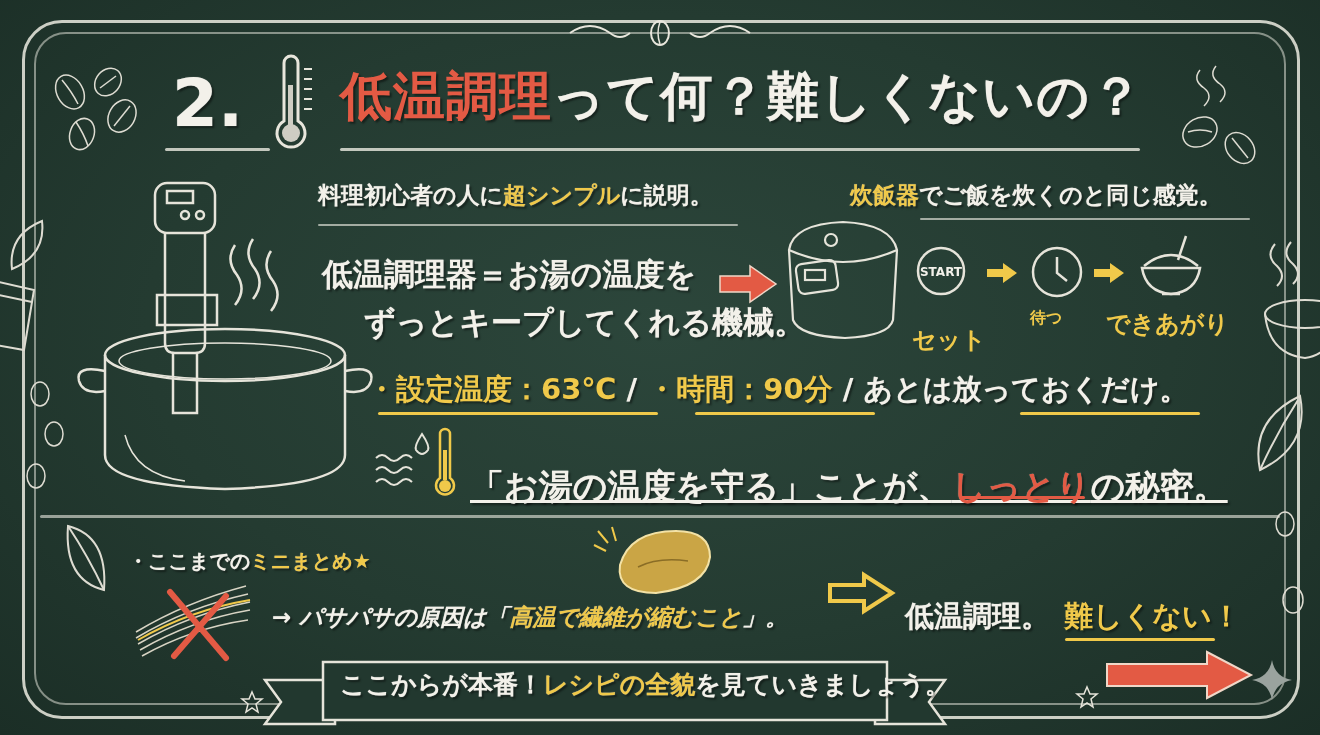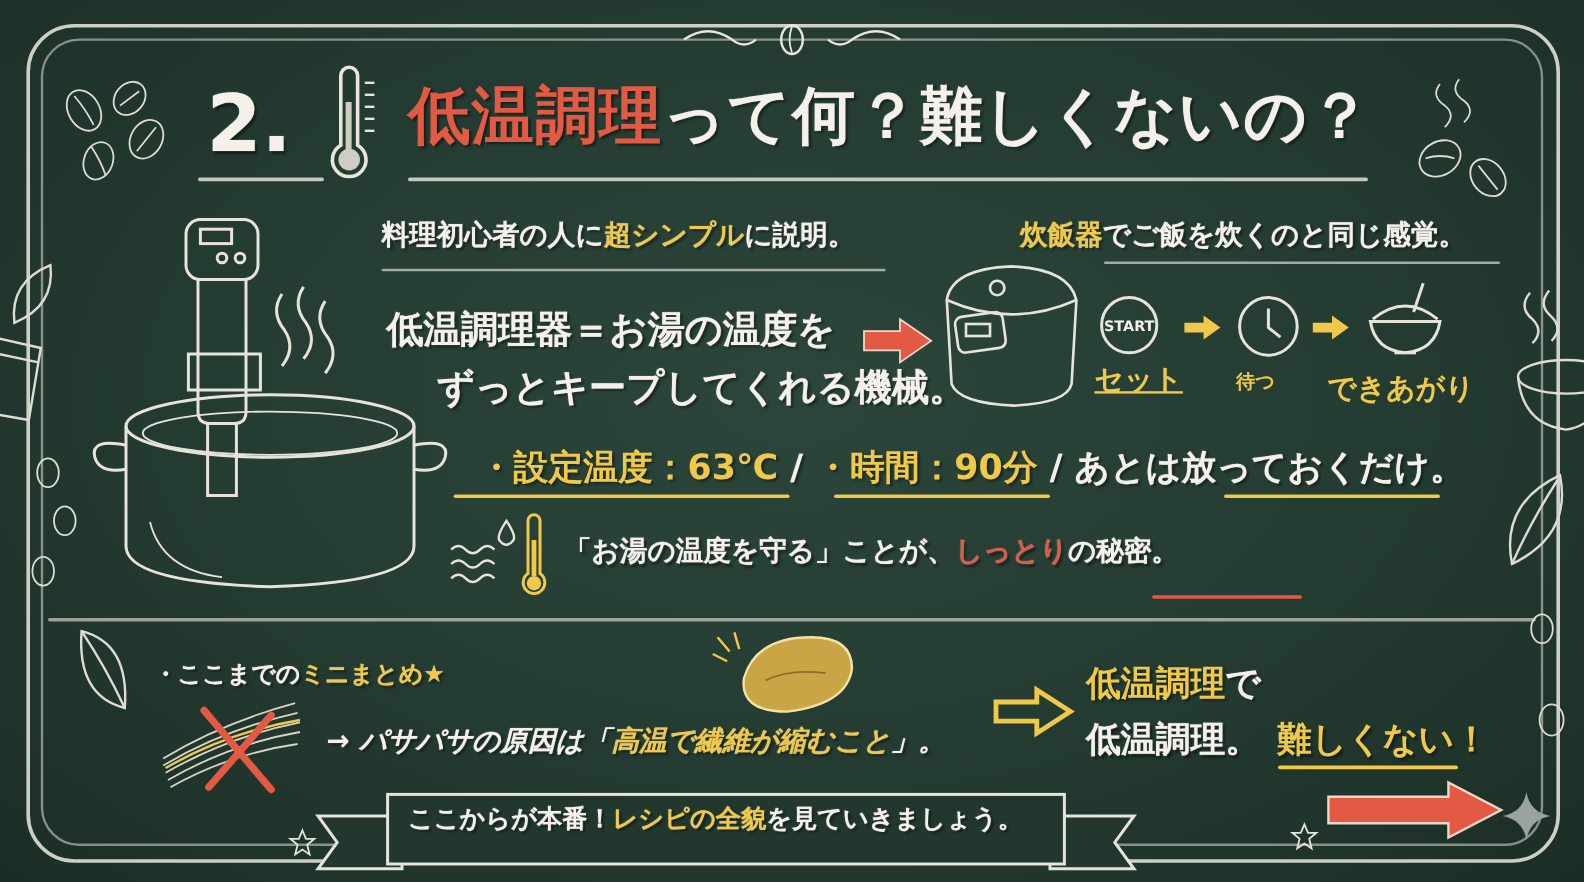--- a/index.html
+++ b/index.html
@@ -134,25 +134,25 @@
     <path d="M2 7 h16 v-6 l14 10 l-14 10 v-6 h-16 z" fill="#f0c94a"></path>
   </svg>
   <svg style="left:1138px;top:232px;" width="66" height="68" viewBox="0 0 66 68">
     <g stroke="#e6e4da" stroke-width="2.5" fill="none">
       <path d="M6 34 q27 -22 54 0"></path>
       <path d="M4 36 h58 q-4 24 -29 26 q-25 -2 -29 -26 z"></path>
       <path d="M24 62 h18"></path>
       <path d="M48 4 l-8 24"></path>
     </g>
   </svg>
-  <div class="t y" style="left:912px;top:300px;font-size:24px;text-decoration:underline;">セット</div>
+  <div class="t y" style="left:912px;top:324px;font-size:24px;">セット</div>
   <div class="t y" style="left:1030px;top:308px;font-size:16px;">待つ</div>
   <div class="t y" style="left:1106px;top:308px;font-size:24px;">できあがり</div>
 
-  <div class="t" style="left:367px;top:370px;font-size:29px;margin-left:32px;">
+  <div class="t" style="left:367px;top:370px;font-size:29px;">
     <span class="y" style="text-shadow:2px 2px 2px rgba(0,0,0,.4);">・設定温度：63℃</span>
     <span class="chalk">/</span>
     <span class="y" style="text-shadow:2px 2px 2px rgba(0,0,0,.4);">・時間：90分</span>
     <span class="chalk">/</span>
     <span class="chalk">あとは</span><span class="chalk">放っておくだけ。</span>
   </div>
   <div class="uline" style="left:378px;top:412px;width:280px;background:#f0c94a;"></div>
   <div class="uline" style="left:695px;top:412px;width:180px;background:#f0c94a;"></div>
   <div class="uline" style="left:1020px;top:412px;width:180px;background:#f0c94a;"></div>
 
@@ -160,21 +160,21 @@
     <g stroke="#e6e4da" stroke-width="2" fill="none">
       <path d="M4 30 q6 -6 12 0 t12 0 t12 0"></path>
         <path d="M4 42 q6 -6 12 0 t12 0 t12 0"></path>
         <path d="M4 54 q6 -6 12 0 t12 0 t12 0"></path>
       <path d="M50 6 q-8 12 -6 16 q6 8 12 0 q2 -4 -6 -16 z"></path>
     </g>
     <path d="M68 6 a5 5 0 0 1 10 0 v44 a9 9 0 1 1 -10 0 z" stroke="#f0c94a" stroke-width="2.5" fill="none"></path>
     <rect x="71" y="22" width="4" height="30" fill="#f0c94a"></rect>
     <circle cx="73" cy="58" r="6" fill="#f0c94a"></circle>
   </svg>
-  <div class="t chalk" style="left:470px;top:444px;font-size:23px;">
+  <div class="t chalk" style="left:470px;top:464px;font-size:34px;text-decoration:underline;">
     <span>「お湯の温度を守る」ことが、</span><span class="r">しっとり</span><span>の秘密。</span>
   </div>
   <div class="uline" style="left:960px;top:496px;width:125px;background:#e35a44;"></div>
 
   <div class="line" style="left:40px;top:515px;width:1240px;height:3px;opacity:.75;"></div>
 
   <div class="t chalk" style="left:128px;top:548px;font-size:20px;">
     <span>・ここまでの</span><span class="y">ミニまとめ</span><span class="y">★</span>
   </div>
 
@@ -202,36 +202,33 @@
   </svg>
 
   <div class="t chalk" style="left:272px;top:602px;font-size:23px;font-style:italic;">
     <span>→ パサパサの原因は「</span><span class="y">高温で繊維が縮むこと</span><span>」。</span>
   </div>
 
   <svg style="left:828px;top:573px;" width="66" height="40" viewBox="0 0 66 40">
     <path d="M2 12 h34 v-10 l28 18 l-28 18 v-10 h-34 z" fill="none" stroke="#f0c94a" stroke-width="4"></path>
   </svg>
 
-  <div class="t" style="left:905px;top:550px;font-size:29px;">
-    <span class="y" style="text-shadow:2px 2px 2px rgba(0,0,0,.4);">低温調理</span><span class="chalk">で</span>
-  </div>
   <div class="t" style="left:905px;top:597px;font-size:29px;">
     <span class="chalk">低温調理。</span><span class="y" style="text-shadow:2px 2px 2px rgba(0,0,0,.4);margin-left:14px;">難しくない！</span>
   </div>
   <div class="uline" style="left:1065px;top:638px;width:150px;background:#f0c94a;"></div>
 
   <svg style="left:255px;top:650px;" width="700" height="80" viewBox="0 0 700 80">
     <g stroke="#e6e4da" stroke-width="2.5" fill="#22382f">
       <path d="M10 30 h70 v44 h-70 l16 -22 z"></path>
       <path d="M690 30 h-70 v44 h70 l-16 -22 z"></path>
       <rect x="68" y="12" width="564" height="58"></rect>
     </g>
   </svg>
-  <div class="t chalk" style="left:340px;top:668px;font-size:21px;">
+  <div class="t chalk" style="left:340px;top:668px;font-size:25px;">
     <span>ここからが本番！</span><span class="y">レシピの</span><span class="y">全貌</span><span>を見ていきましょう。</span>
   </div>
 
   <svg style="left:240px;top:690px;" width="24" height="24" viewBox="0 0 24 24">
     <path d="M12 2 l3 7 h7 l-6 5 l2 8 l-6 -4 l-6 4 l2 -8 l-6 -5 h7 z" stroke="#e6e4da" stroke-width="1.5" fill="none"></path>
   </svg>
   <svg style="left:1075px;top:685px;" width="24" height="24" viewBox="0 0 24 24">
     <path d="M12 2 l3 7 h7 l-6 5 l2 8 l-6 -4 l-6 4 l2 -8 l-6 -5 h7 z" stroke="#e6e4da" stroke-width="1.5" fill="none"></path>
   </svg>
 

